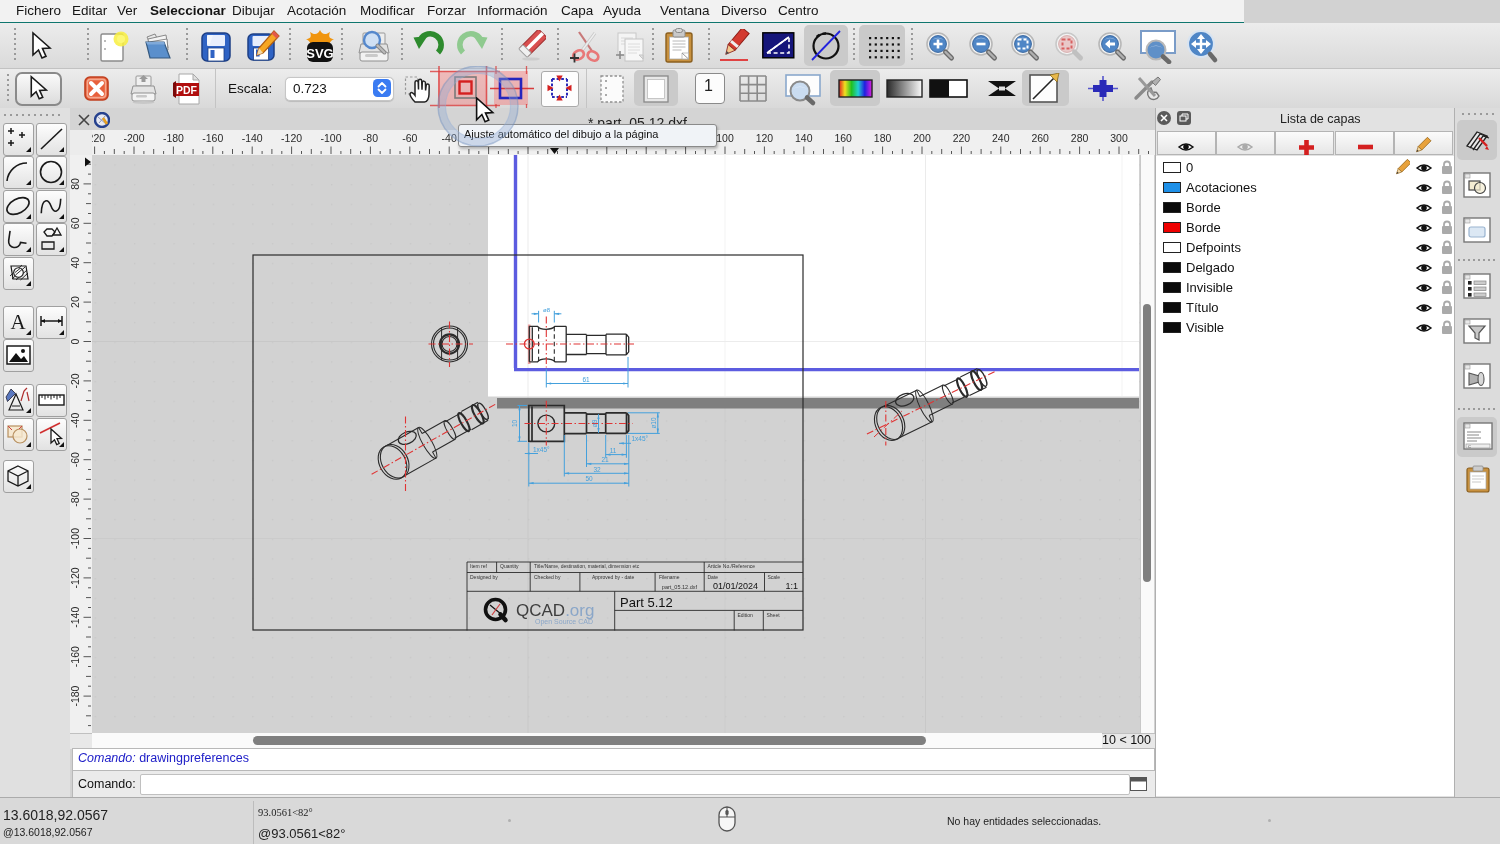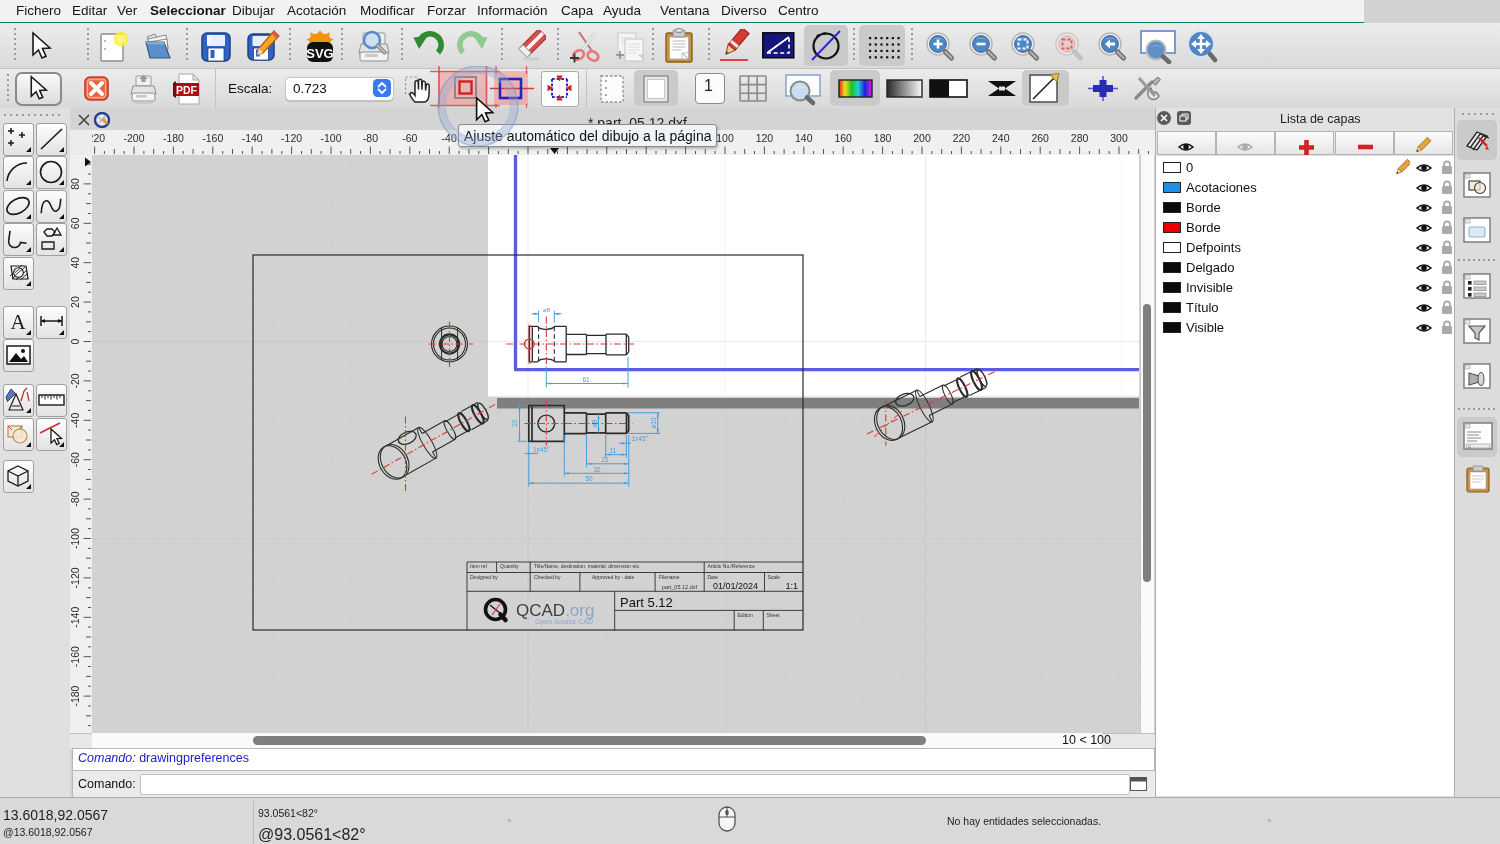--- a/index.html
+++ b/index.html
@@ -6,21 +6,21 @@
  font-family:"Liberation Sans",sans-serif;background:#d2d2d2;}
 .abs{position:absolute;}
 svg{display:block;}
 .tbsep{position:absolute;width:2px;background-image:repeating-linear-gradient(to bottom,#9a9a9a 0 2px,transparent 2px 5px);}
 .btn{position:absolute;border:1px solid #a0a0a0;border-radius:3px;
  background:linear-gradient(#fdfdfd,#e2e2e2);}
 .selbg{position:absolute;background:#cacaca;border-radius:5px;}
 </style></head>
 <body>
 
-<div class="abs" style="left:0;top:0;width:1364px;height:22px;background:#f2f2f2;border-bottom:6px solid #0f766e;">
+<div class="abs" style="left:0;top:0;width:1244px;height:22px;background:#f2f2f2;border-bottom:6px solid #0f766e;">
 <span class="abs" style="left:16px;top:3px;font-size:13.5px;color:#151515;">Fichero</span>
 <span class="abs" style="left:72px;top:3px;font-size:13.5px;color:#151515;">Editar</span>
 <span class="abs" style="left:117px;top:3px;font-size:13.5px;color:#151515;">Ver</span>
 <span class="abs" style="left:150px;top:3px;font-size:13.5px;color:#151515;font-weight:bold;">Seleccionar</span>
 <span class="abs" style="left:232px;top:3px;font-size:13.5px;color:#151515;">Dibujar</span>
 <span class="abs" style="left:287px;top:3px;font-size:13.5px;color:#151515;">Acotación</span>
 <span class="abs" style="left:360px;top:3px;font-size:13.5px;color:#151515;">Modificar</span>
 <span class="abs" style="left:427px;top:3px;font-size:13.5px;color:#151515;">Forzar</span>
 <span class="abs" style="left:477px;top:3px;font-size:13.5px;color:#151515;">Información</span>
 <span class="abs" style="left:561px;top:3px;font-size:13.5px;color:#151515;">Capa</span>
@@ -675,21 +675,21 @@
       <path d="M500.5 614.5 l5 5.5" stroke="#111" stroke-width="4.5" stroke-linecap="round"></path>
       <text x="516" y="616" font-size="17px" fill="#3d3d3d" font-family="Liberation Sans">QCAD<tspan fill="#8aa6c8">.org</tspan></text>
       <text x="535" y="623.5" font-size="7px" fill="#8aa6c8">Open Source CAD</text>
     </g>
   </svg>
 <div class="abs" style="left:1140px;top:155px;width:13px;height:578px;background:#fafafa;border-left:1px solid #c8c8c8;"></div>
 <div class="abs" style="left:1142.5px;top:304px;width:8px;height:278px;background:#7f7f7f;border-radius:4px;"></div>
 <div class="abs" style="left:70px;top:733px;width:1085px;height:15px;background:#e8e8e8;border-top:1px solid #c0c0c0;"></div>
 <div class="abs" style="left:92px;top:733px;width:1010px;height:15px;background:#fafafa;"></div>
 <div class="abs" style="left:253px;top:736px;width:673px;height:9px;background:#7f7f7f;border-radius:4.5px;"></div>
-<span class="abs" style="left:1062px;top:733px;font-size:12.5px;color:#111;">10 &lt; 100</span>
+<span class="abs" style="left:1102px;top:733px;font-size:12.5px;color:#111;">10 &lt; 100</span>
 <div class="abs" style="left:72px;top:748px;width:1083px;height:23px;background:#fff;border:1px solid #b8b8b8;border-width:1px 1px 1px 1px;box-sizing:border-box;"></div>
 <span class="abs" style="left:78px;top:751px;font-size:12.5px;color:#2020c8;"><i>Comando:</i> drawingpreferences</span>
 <div class="abs" style="left:72px;top:771px;width:1083px;height:26px;background:#ebebeb;border-left:1px solid #b8b8b8;"></div>
 <span class="abs" style="left:78px;top:777px;font-size:12.5px;color:#111;">Comando:</span>
 <div class="abs" style="left:140px;top:774px;width:988px;height:19px;background:#fff;border:1px solid #c0c0c0;border-radius:2px;"></div>
 <svg class="abs" style="left:1130px;top:777px" width="17" height="15" viewBox="0 0 17 15">
     <rect x="0.5" y="0.5" width="16" height="13" fill="#fff" stroke="#555"></rect>
     <rect x="0.5" y="0.5" width="16" height="4" fill="#555"></rect>
   </svg>
 <div class="abs" style="left:1155px;top:108px;width:299px;height:689px;background:#e2e2e2;border-left:1px solid #b0b0b0;"></div>
@@ -886,31 +886,31 @@
     <rect x="5" y="8" width="16" height="17" fill="#fff" stroke="#aaa" stroke-width="0.7"></rect>
     <rect x="8" y="2" width="10" height="5" rx="1" fill="#ccc" stroke="#8a8a8a" stroke-width="0.8"></rect>
     <g stroke="#bbb" stroke-width="0.8">
       <path d="M7 12 h12 M7 15 h12 M7 18 h9"></path>
     </g>
   </svg>
 <div class="abs" style="left:0;top:797px;width:1500px;height:47px;background:#d9d9d9;border-top:1px solid #ababab;"></div>
 <span class="abs" style="left:3px;top:807px;font-size:14px;color:#222;">13.6018,92.0567</span>
 <span class="abs" style="left:3px;top:826px;font-size:10.5px;color:#222;">@13.6018,92.0567</span>
 <div class="abs" style="left:253px;top:801px;width:1px;height:43px;background:#bcbcbc;"></div>
-<span class="abs" style="left:258px;top:807px;font-size:10.5px;color:#222;">93.0561&lt;82°</span>
-<span class="abs" style="left:258px;top:826px;font-size:16px;color:#222;">@93.0561&lt;82°</span>
+<span class="abs" style="left:258px;top:807px;font-size:10.5px;color:#222;font-family:Liberation Serif, serif;">93.0561&lt;82°</span>
+<span class="abs" style="left:258px;top:826px;font-size:13px;color:#222;">@93.0561&lt;82°</span>
 <div class="abs" style="left:508px;top:819px;width:3px;height:3px;border-radius:2px;background:#b0b0b0;"></div>
 <svg class="abs" style="left:717px;top:806px" width="20" height="27" viewBox="0 0 20 27">
     <rect x="2" y="1" width="16" height="24" rx="8" fill="#f6f6f6" stroke="#555" stroke-width="1.3"></rect>
     <path d="M10 1 V11 M2 11 H18" stroke="#555" stroke-width="1.1"></path>
     <rect x="8.4" y="4" width="3.2" height="5" rx="1.5" fill="#555"></rect>
   </svg>
 <span class="abs" style="left:947px;top:815px;font-size:10.5px;color:#222;">No hay entidades seleccionadas.</span>
 <div class="abs" style="left:1268px;top:819px;width:3px;height:3px;border-radius:2px;background:#b0b0b0;"></div>
 <div class="abs" style="left:458px;top:124px;width:259px;height:23px;background:#f0f3f7;border:1px solid #8a8a8a;box-shadow:1px 2px 3px rgba(0,0,0,0.25);box-sizing:border-box;border-radius:3px;"></div>
-<span class="abs" style="left:464px;top:128px;font-size:14px;color:#111;">Ajuste automático del dibujo a la página</span>
+<span class="abs" style="left:464px;top:128px;font-size:11px;color:#111;">Ajuste automático del dibujo a la página</span>
 <svg class="abs" style="left:437px;top:66px" width="82" height="82" viewBox="0 0 82 82">
     <circle cx="41" cy="40" r="36" fill="none" stroke="rgba(145,170,210,0.38)" stroke-width="7.5"></circle>
     <circle cx="41" cy="40" r="40" fill="none" stroke="rgba(115,145,192,0.5)" stroke-width="1.4"></circle>
     <circle cx="41" cy="40" r="32.5" fill="none" stroke="rgba(150,175,215,0.3)" stroke-width="1.2"></circle>
   </svg>
 <svg class="abs" style="left:475px;top:97px" width="21" height="27" viewBox="0 0 26 33">
     <path d="M2 1 L2 28 L8.5 21.5 L12.5 30.5 L17 28.5 L13 19.7 L22 19 Z" fill="#fff" stroke="#111" stroke-width="2"></path>
   </svg>
 </body></html>

